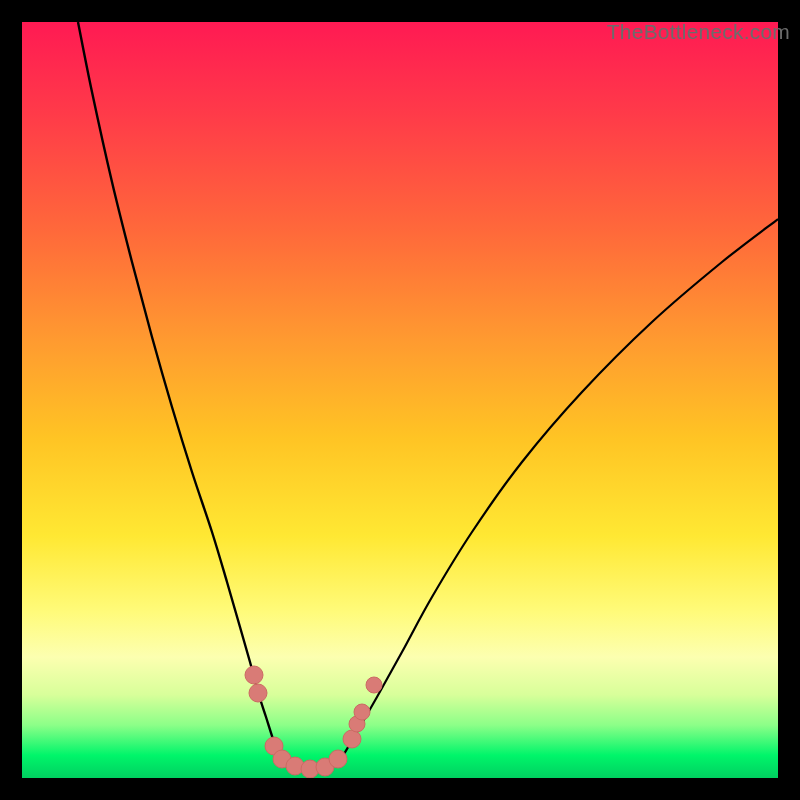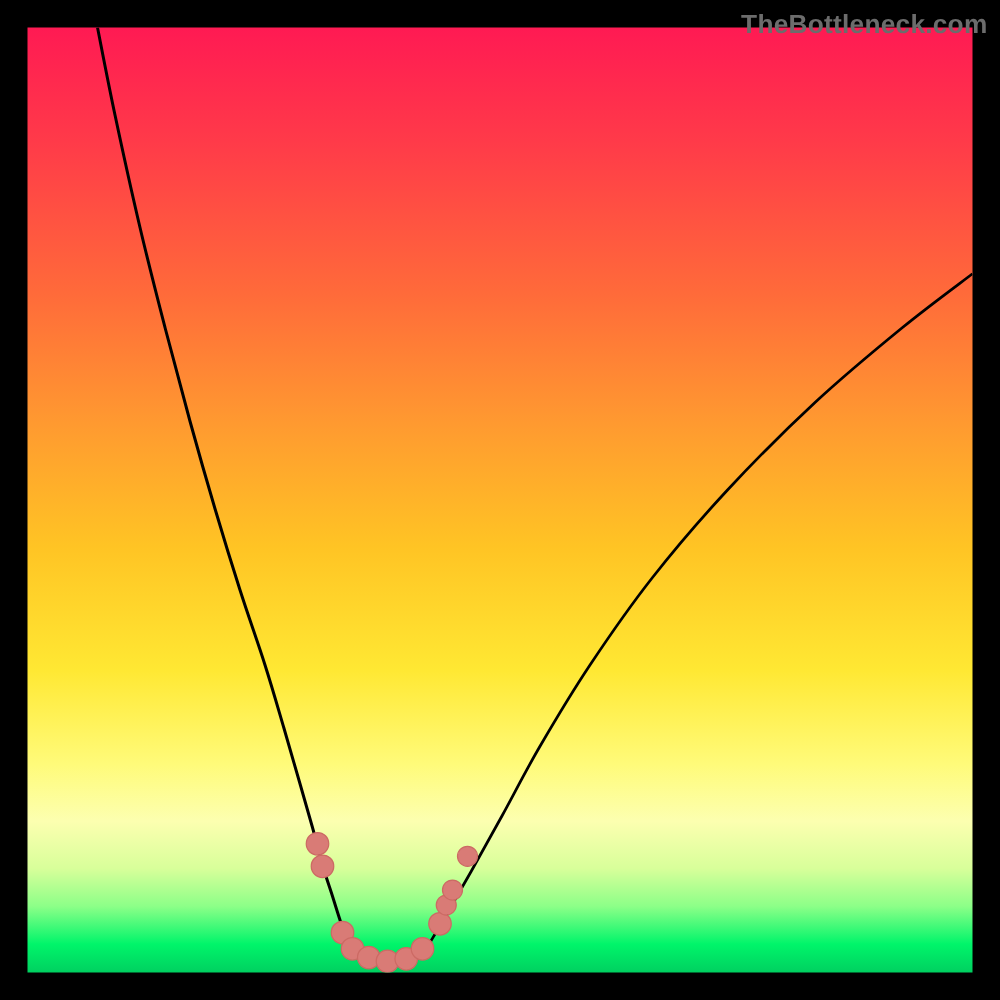--- a/index.html
+++ b/index.html
@@ -27,25 +27,25 @@
       #fffb7a 78%,
       #fcffb0 84%,
       #d8ff9a 89%,
       #8cff88 93%,
       #00f56a 97%,
       #00d060 100%
     );
   }
   .watermark {
     position: absolute;
-    top: 8px;
+    top: 20px;
     right: 10px;
     color: #6c6c6c;
     font-size: 21px;
-    font-weight: 700;
+    font-weight: 400;
     letter-spacing: 0.2px;
     z-index: 5;
   }
   svg.plot {
     position: absolute;
     left: 0;
     top: 0;
     width: 756px;
     height: 756px;
   }

